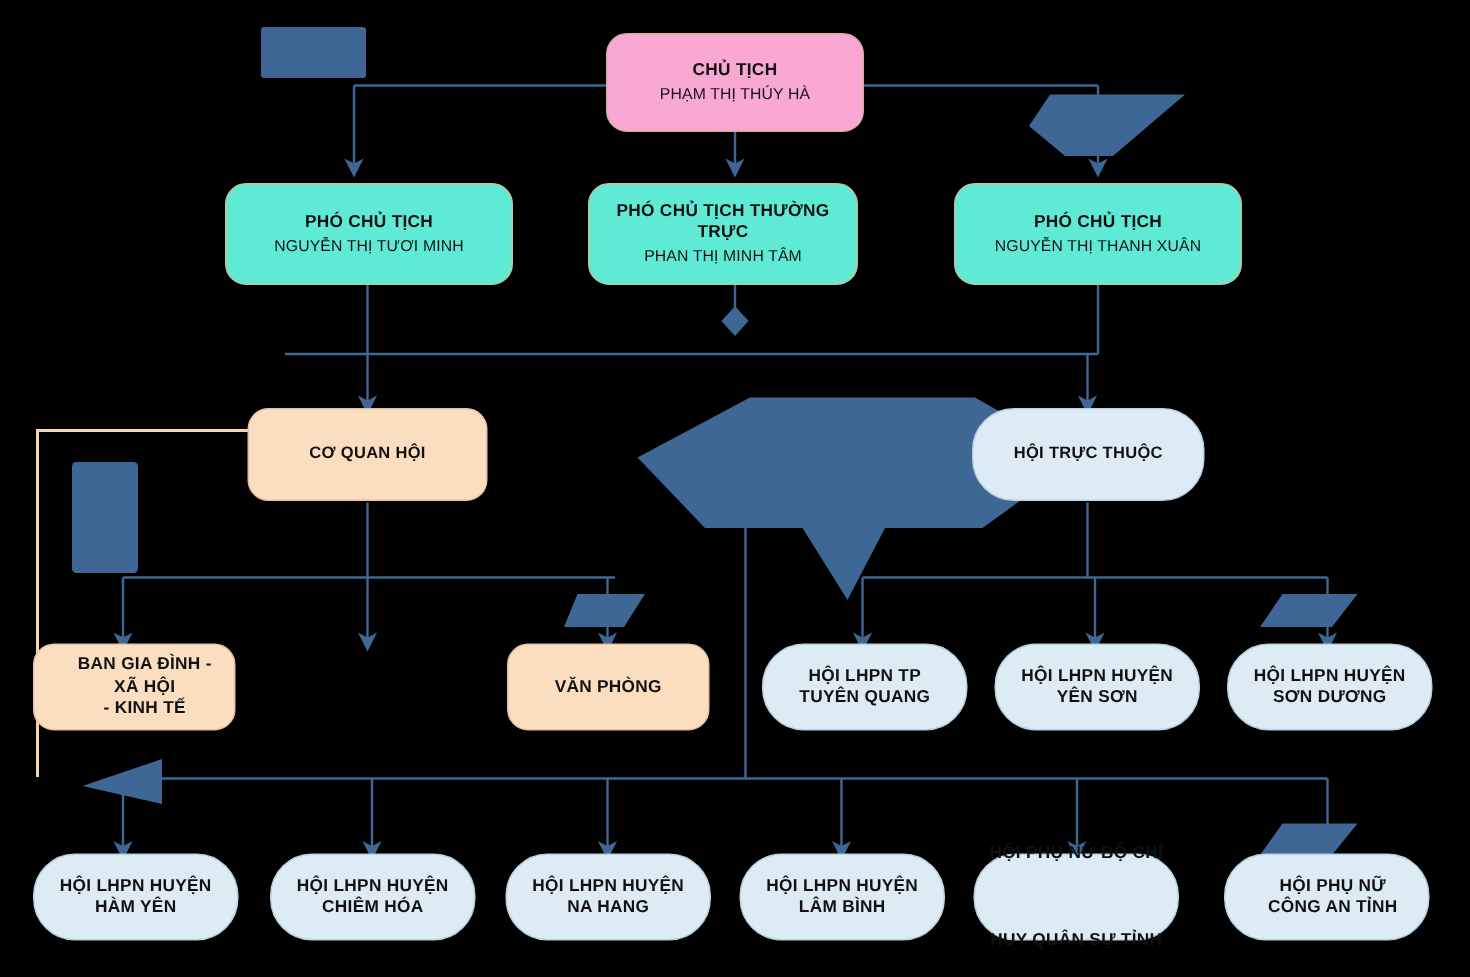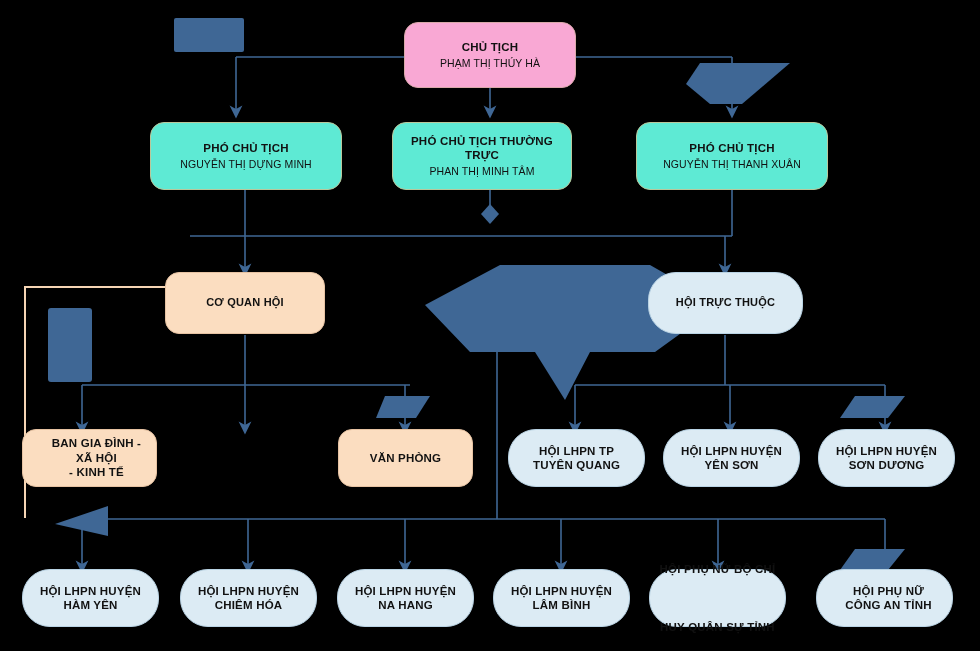--- a/index.html
+++ b/index.html
@@ -103,21 +103,21 @@
   <div class="peachline" style="left:24px;top:288px;width:2px;height:230px;"></div>
   <div class="peachline" style="left:24px;top:286px;width:145px;height:2px;"></div>
 
   <div class="node pink" style="left:404px;top:22px;width:172px;height:66px;">
     <div class="t1">CHỦ TỊCH</div>
     <div class="t2">PHẠM THỊ THÚY HÀ</div>
   </div>
 
   <div class="node green" style="left:150px;top:122px;width:192px;height:68px;">
     <div class="t1">PHÓ CHỦ TỊCH</div>
-    <div class="t2">NGUYỄN THỊ DỰNG MINH</div>
+    <div class="t2">NGUYỄN THỊ TƯƠI MINH</div>
   </div>
 
   <div class="node green" style="left:392px;top:122px;width:180px;height:68px;">
     <div class="t1">PHÓ CHỦ TỊCH THƯỜNG TRỰC</div>
     <div class="t2">PHAN THỊ MINH TÂM</div>
   </div>
 
   <div class="node green" style="left:636px;top:122px;width:192px;height:68px;">
     <div class="t1">PHÓ CHỦ TỊCH</div>
     <div class="t2">NGUYỄN THỊ THANH XUÂN</div>

